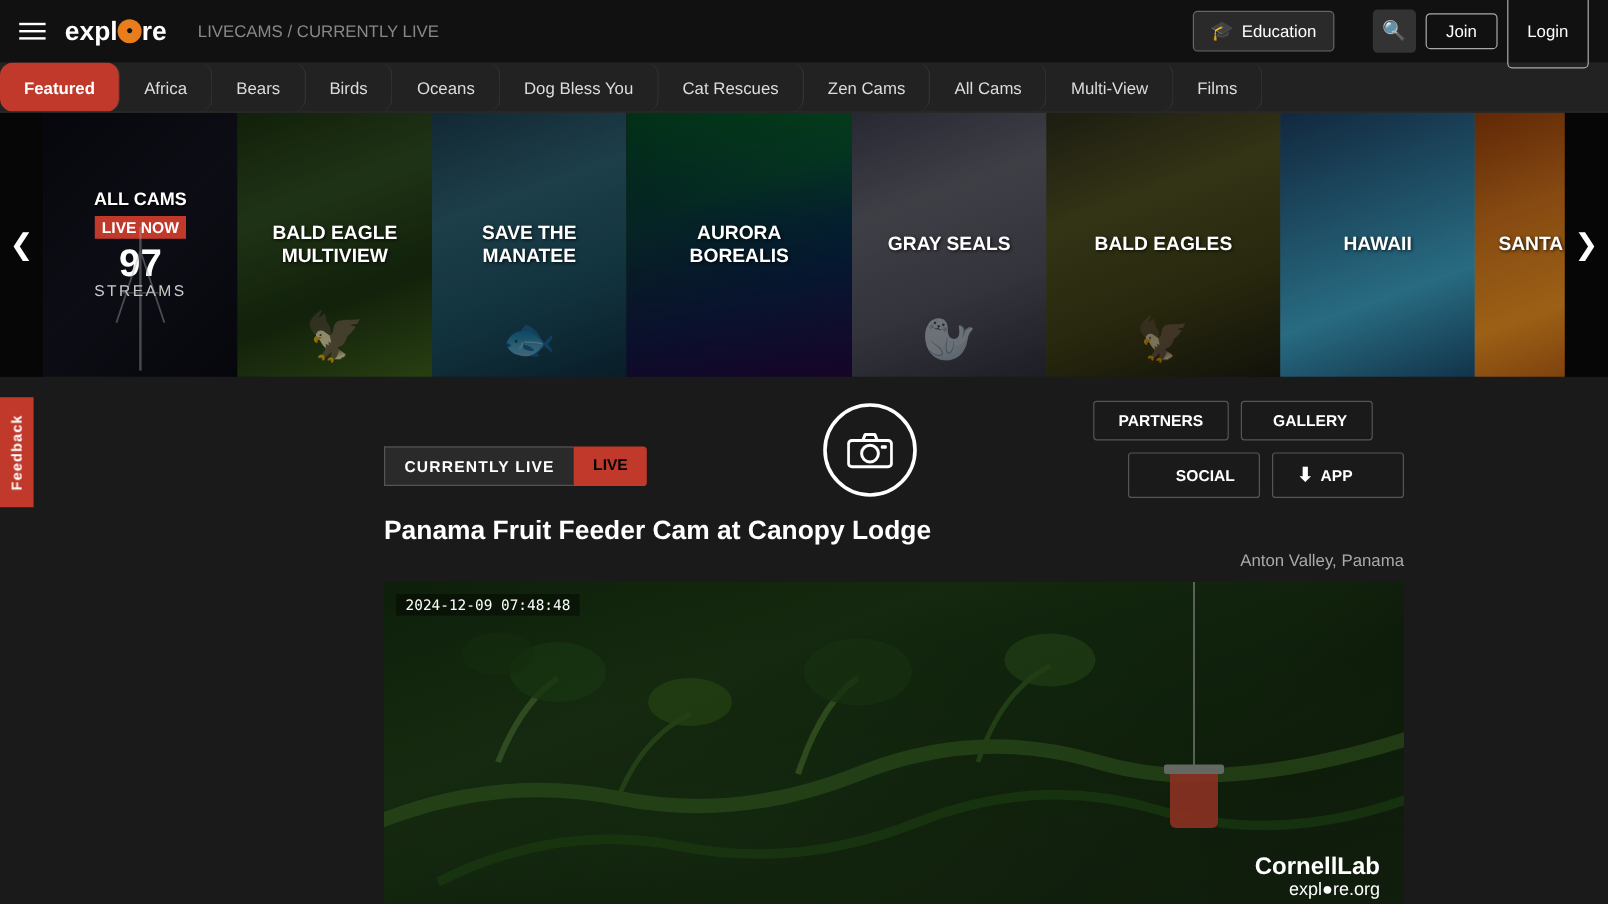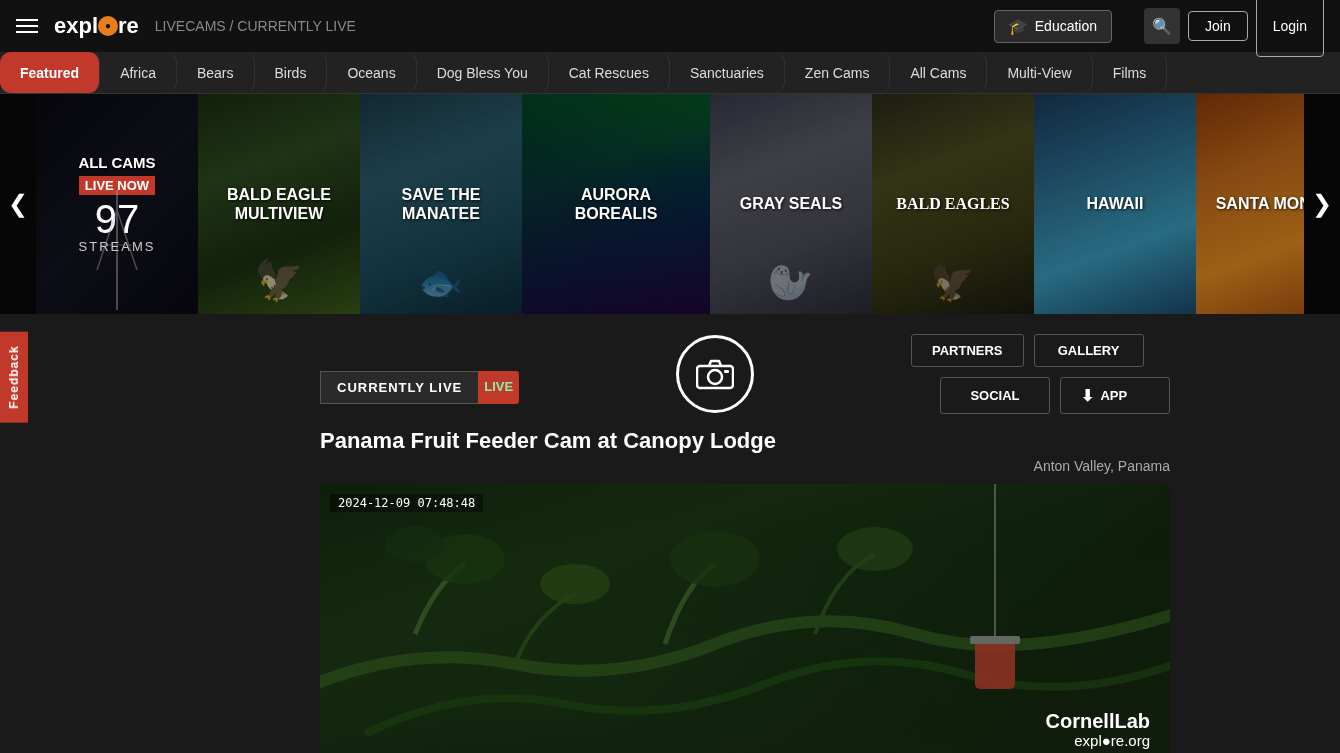--- a/index.html
+++ b/index.html
@@ -121,21 +121,21 @@
     .action-btn {
       background: transparent;
       border: 1px solid #555;
       color: #fff;
       padding: 8px 20px;
       font-size: 13px;
       font-weight: bold;
       cursor: pointer;
       border-radius: 3px;
       min-width: 110px;
-      text-align: center;
+      text-align: right;
     }
     .app-btn {
       display: flex; align-items: center; gap: 6px;
     }
     .timestamp {
       position: absolute;
       top: 10px; left: 10px;
       font-size: 12px;
       color: #fff;
       background: rgba(0,0,0,0.4);
@@ -167,38 +167,38 @@
       width: 22px; height: 22px; background: #e87d1e; border-radius: 50%;
       display: flex; align-items: center; justify-content: center;
       font-size: 12px; color: #000;
     }
     .allcams-title {
       font-size: 15px; font-weight: bold; color: #fff; text-align: center; line-height: 1.2; text-shadow: 1px 1px 2px #000;
     }
     .allcams-live {
       background: #c0392b; color: #fff; font-size: 13px; font-weight: bold; padding: 2px 6px; margin: 4px 0;
     }
-    .allcams-count { font-size: 40px; font-weight: normal; color: #fff; line-height: 1; text-align: center; }
+    .allcams-count { font-size: 32px; font-weight: bold; color: #fff; line-height: 1; text-align: center; }
     .allcams-streams { font-size: 13px; color: #ccc; letter-spacing: 2px; }
   </style>
 </head>
 <body>
 
 <div class="header">
   <div class="hamburger">
     <span></span>
       <span></span>
       <span></span>
   </div>
   <div class="logo-explore">
     <span style="font-size:22px;font-weight:bold;color:#fff;">expl</span>
     <span class="logo-o-inner" style="display:inline-block;width:20px;height:20px;background:#e87d1e;border-radius:50;margin:0 0px;vertical-align:middle;border-radius:50%;font-size:10px;color:#111;font-weight:bold;text-align:center;line-height:20px;">●</span>
     <span style="font-size:22px;font-weight:bold;color:#fff;">re</span>
   </div>
-  <span style="color:#888;font-size:14px;">LIVECAMS / CURRENTLY LIVE</span>
+  <span style="color:#888;font-size:14px;margin-left:10px;">LIVECAMS / CURRENTLY LIVE</span>
 
   <div style="margin-left:auto;background:#2a2a2a;border:1px solid #666;color:#fff;padding:6px 14px;border-radius:4px;cursor:pointer;font-size:14px;display:flex;align-items:center;gap:6px;">
     <span style="font-size:16px;">🎓</span>
     <span>Education</span>
   </div>
 
   <div class="header-right" style="display:flex;align-items:center;gap:8px;margin-left:16px;">
     <button class="search-btn">🔍</button>
     <button class="join-btn">Join</button>
     <button class="login-btn">Login</button>
@@ -219,23 +219,20 @@
     <span>Birds</span>
   </div>
   <div class="nav-item">
     <span>Oceans</span>
   </div>
   <div class="nav-item">
     <span>Dog Bless You</span>
   </div>
   <div class="nav-item">
     <span>Cat Rescues</span>
-  </div>
-  <div class="nav-item">
-    <span>Sanctuaries</span>
   </div>
   <div class="nav-item">
     <span>Zen Cams</span>
   </div>
   <div class="nav-item">
     <span>All Cams</span>
   </div>
   <div class="nav-item">
     <span>Multi-View</span>
   </div>
@@ -287,21 +284,21 @@
       </div>
     </div>
 
     <div class="carousel-item" style="background:linear-gradient(160deg,#3a3a4a,#5a5a65,#4a4a55,#2a2a35);width:162px;">
       <div class="overlay">
         <div class="title">GRAY SEALS</div>
       </div>
       <div style="position:absolute;bottom:10px;left:50%;transform:translateX(-50%);opacity:0.4;font-size:36px;">🦭</div>
     </div>
 
-    <div class="carousel-item" style="background:linear-gradient(160deg,#2a2a1a,#4a4a20,#3a3a15,#1a1a10);width:162px;font-family:Liberation Serif, serif;">
+    <div class="carousel-item" style="background:linear-gradient(160deg,#2a2a1a,#4a4a20,#3a3a15,#1a1a10);width:195px;">
       <div class="overlay">
         <div class="title">BALD EAGLES</div>
       </div>
       <div style="position:absolute;bottom:10px;left:50%;transform:translateX(-50%);opacity:0.4;font-size:36px;">🦅</div>
     </div>
 
     <div class="carousel-item" style="background:linear-gradient(160deg,#1a3a5a,#2a6a8a,#3a9aba,#1a4a6a);width:162px;">
       <div class="overlay">
         <div class="title">HAWAII</div>
       </div>
@@ -316,21 +313,21 @@
   </div>
   <button class="carousel-arrow right">❯</button>
 </div>
 
 <div class="main-content">
   <div style="max-width:1020px;margin:0 auto;padding:20px 10px 0 160px;">
 
     <div style="display:flex;align-items:center;justify-content:space-between;margin-bottom:14px;">
       <div style="display:flex;align-items:stretch;margin-top:27px;">
         <div style="background:#2a2a2a;border:1px solid #555;padding:8px 16px;font-size:13px;font-weight:bold;color:#fff;border-right:none;letter-spacing:1px;">CURRENTLY LIVE</div>
-        <div style="background:#c0392b;padding:8px 6px;font-size:13px;font-weight:bold;color:#86efac;border-radius:0 3px 3px 0;">LIVE</div>
+        <div style="background:#c0392b;padding:8px 16px;font-size:13px;font-weight:bold;color:#000000;border-radius:0 3px 3px 0;">LIVE</div>
       </div>
 
       <div style="width:78px;height:78px;border:3px solid #fff;border-radius:50%;display:flex;align-items:center;justify-content:center;cursor:pointer;margin:0 20px;">
         <svg width="38" height="32" viewBox="0 0 38 32" fill="none">
           <rect x="1" y="8" width="36" height="22" rx="3" stroke="#fff" stroke-width="2.5"></rect>
           <circle cx="19" cy="19" r="7" stroke="#fff" stroke-width="2.5"></circle>
           <path d="M13 8 L15 3 H23 L25 8" stroke="#fff" stroke-width="2.5" stroke-linejoin="round"></path>
           <rect x="28" y="12" width="5" height="3" rx="1" fill="#fff"></rect>
         </svg>
       </div>

